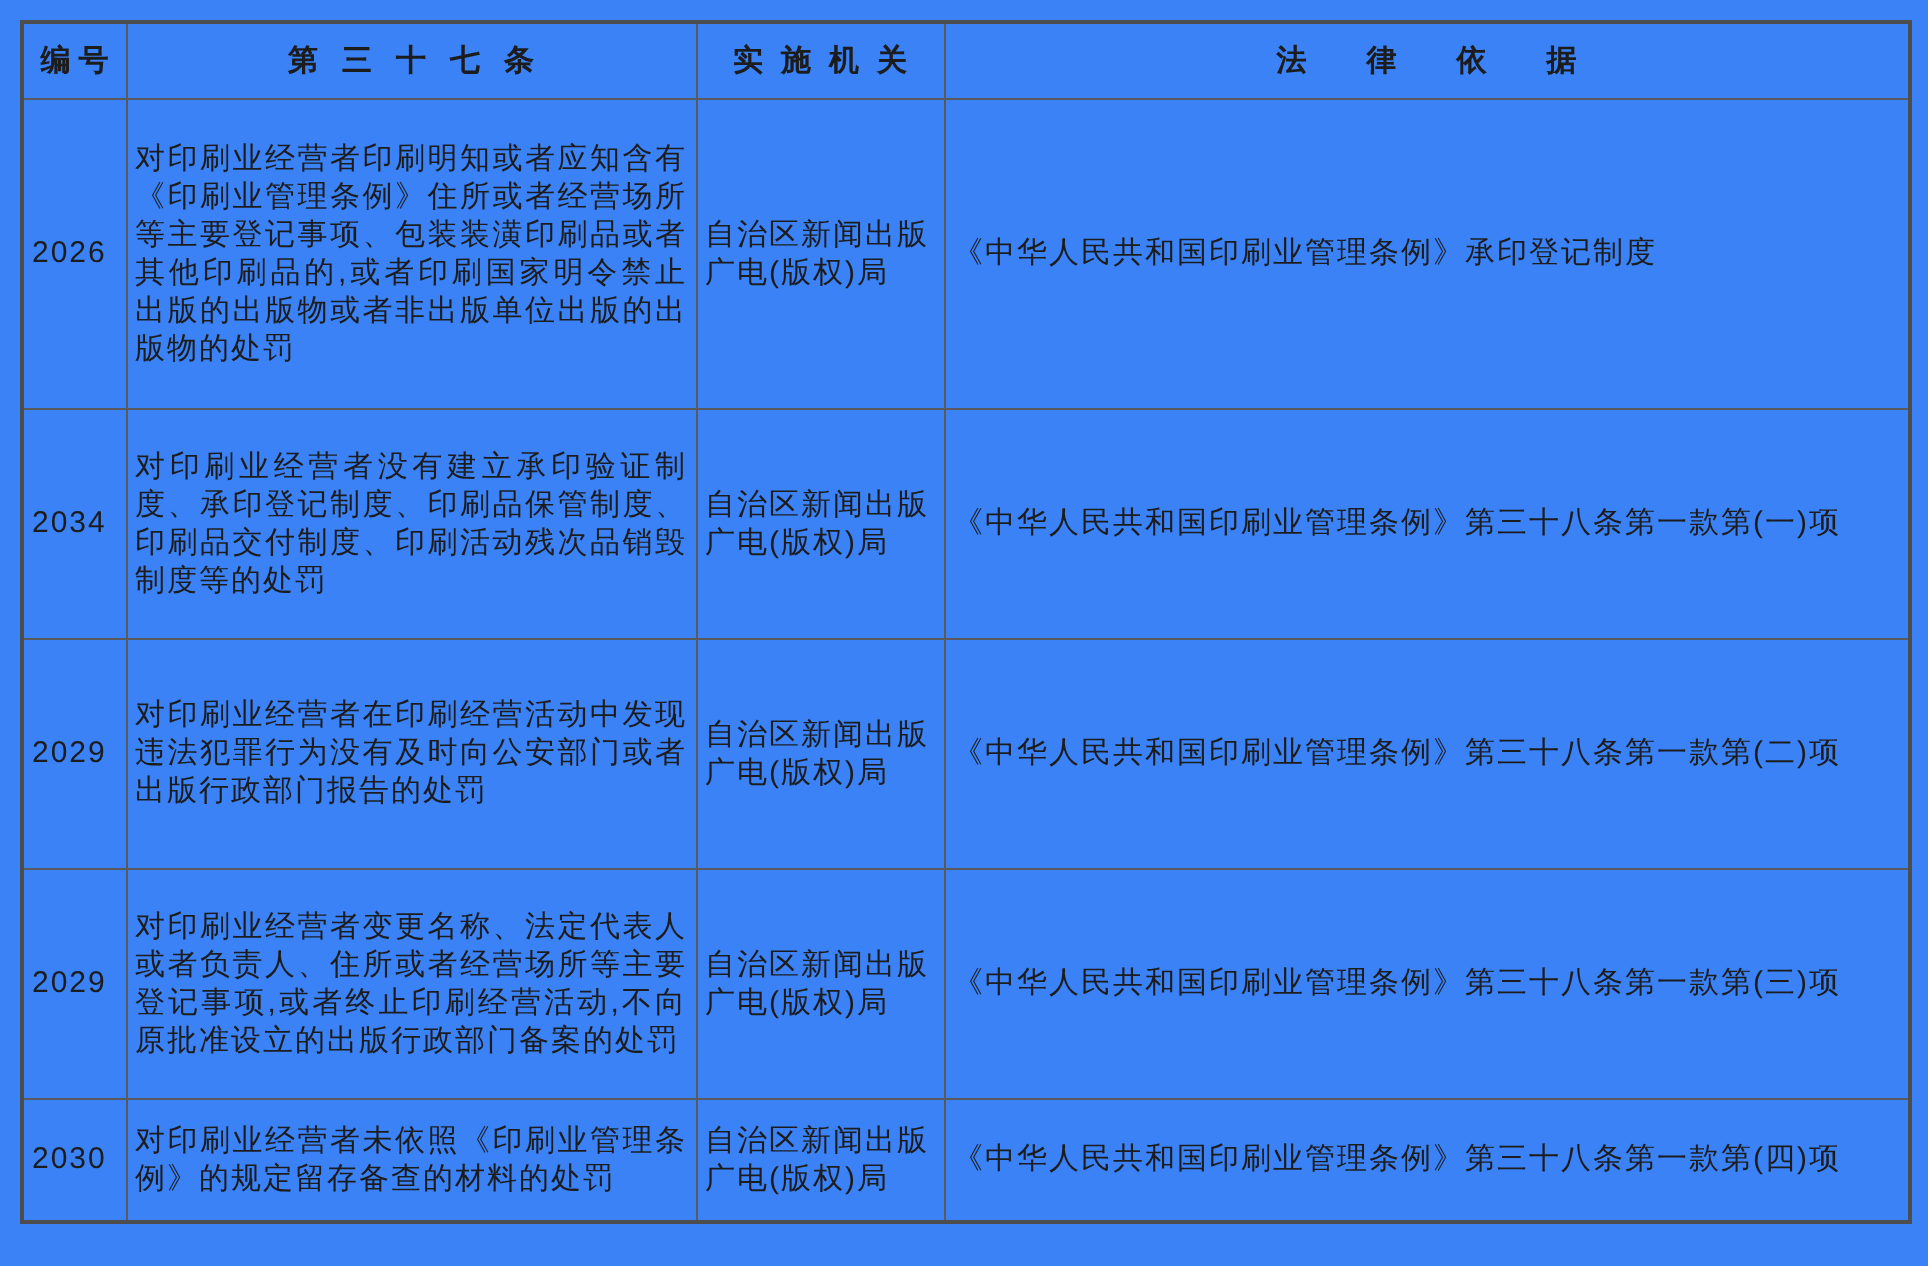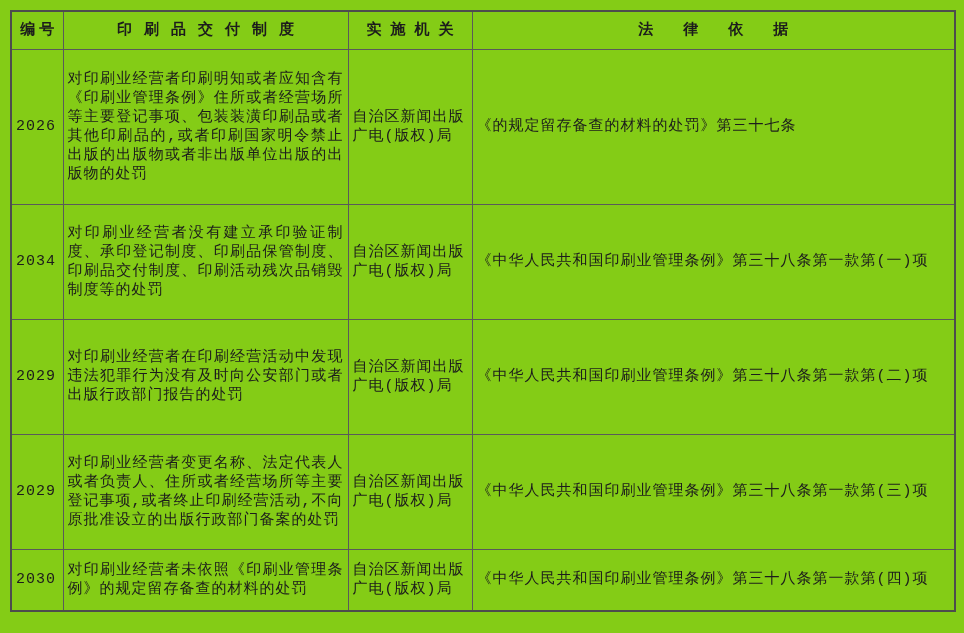--- a/index.html
+++ b/index.html
@@ -4,22 +4,22 @@
 <style>
   html, body {
     margin: 0;
     padding: 0;
     background: #ffffff;
   }
   .page {
     position: relative;
     width: 964px;
     height: 633px;
-    background: #84cc16;
-    font-family: Liberation Mono, monospace;
+    background: #3b82f6;
+    font-family: Liberation Sans, sans-serif;
     color: #1c1c1c;
     overflow: hidden;
   }
   table.permits {
     position: absolute;
     left: 10px;
     top: 10px;
     width: 944px;
     border-collapse: collapse;
     table-layout: fixed;
@@ -89,31 +89,31 @@
   <table class="permits">
     <colgroup>
       <col class="c-id">
       <col class="c-name">
       <col class="c-agency">
       <col class="c-legal">
     </colgroup>
     <thead>
       <tr>
         <th class="col-id">编号</th>
-        <th class="col-name">印刷品交付制度</th>
+        <th class="col-name">第三十七条</th>
         <th class="col-agency">实施机关</th>
         <th class="col-legal">法律依据</th>
       </tr>
     </thead>
     <tbody>
         <tr>
           <td class="col-id">2026</td>
           <td class="col-name">对印刷业经营者印刷明知或者应知含有《印刷业管理条例》住所或者经营场所等主要登记事项、包装装潢印刷品或者其他印刷品的,或者印刷国家明令禁止出版的出版物或者非出版单位出版的出版物的处罚</td>
           <td class="col-agency">自治区新闻出版广电(版权)局</td>
-          <td class="col-legal">《的规定留存备查的材料的处罚》第三十七条</td>
+          <td class="col-legal">《中华人民共和国印刷业管理条例》承印登记制度</td>
         </tr>
         <tr>
           <td class="col-id">2034</td>
           <td class="col-name">对印刷业经营者没有建立承印验证制度、承印登记制度、印刷品保管制度、印刷品交付制度、印刷活动残次品销毁制度等的处罚</td>
           <td class="col-agency">自治区新闻出版广电(版权)局</td>
           <td class="col-legal">《中华人民共和国印刷业管理条例》第三十八条第一款第(一)项</td>
         </tr>
         <tr>
           <td class="col-id">2029</td>
           <td class="col-name">对印刷业经营者在印刷经营活动中发现违法犯罪行为没有及时向公安部门或者出版行政部门报告的处罚</td>

